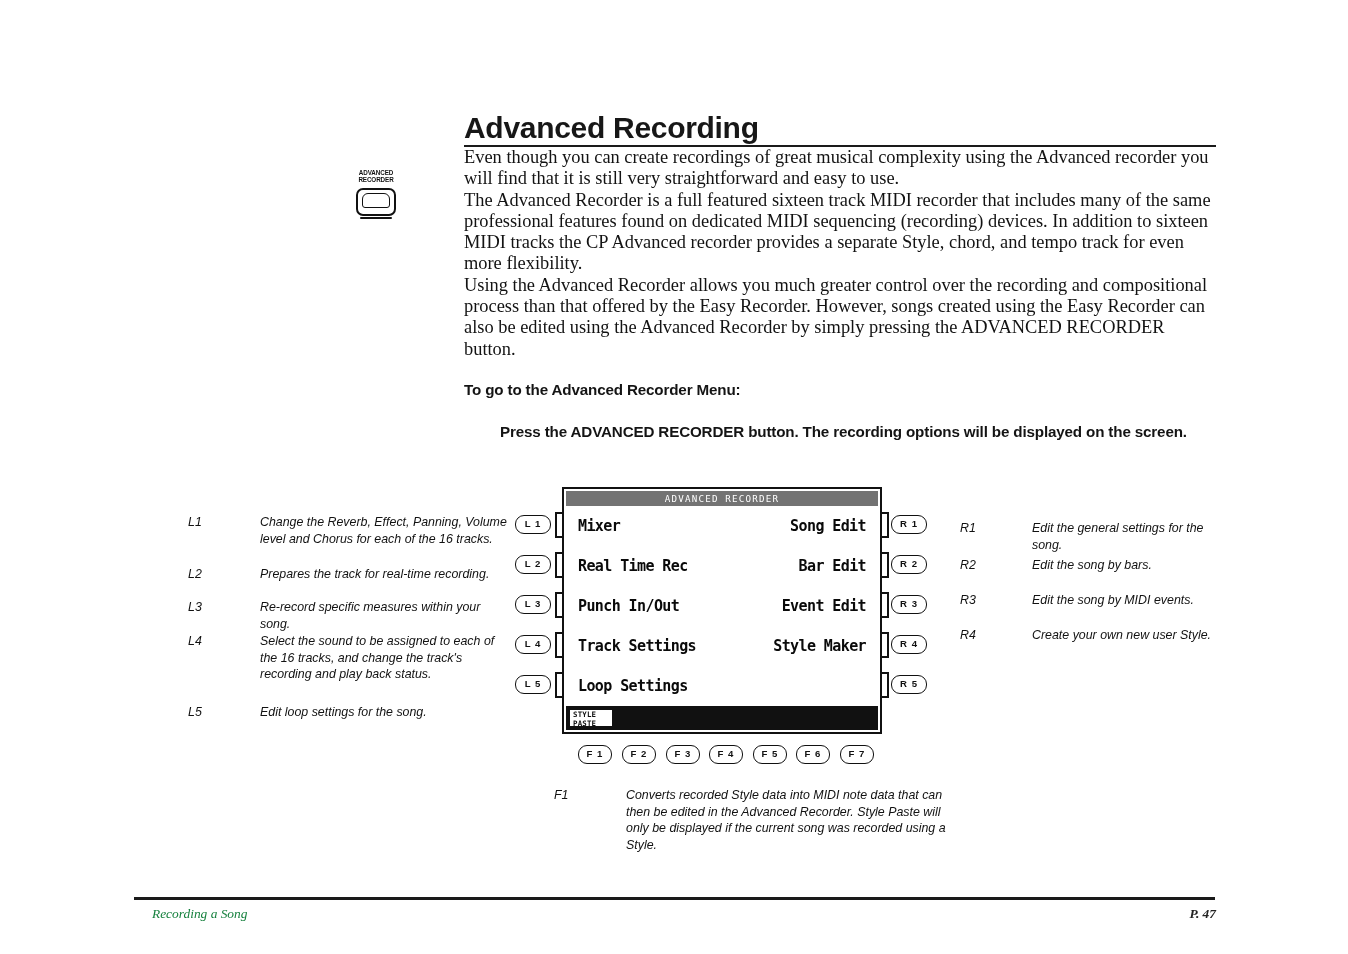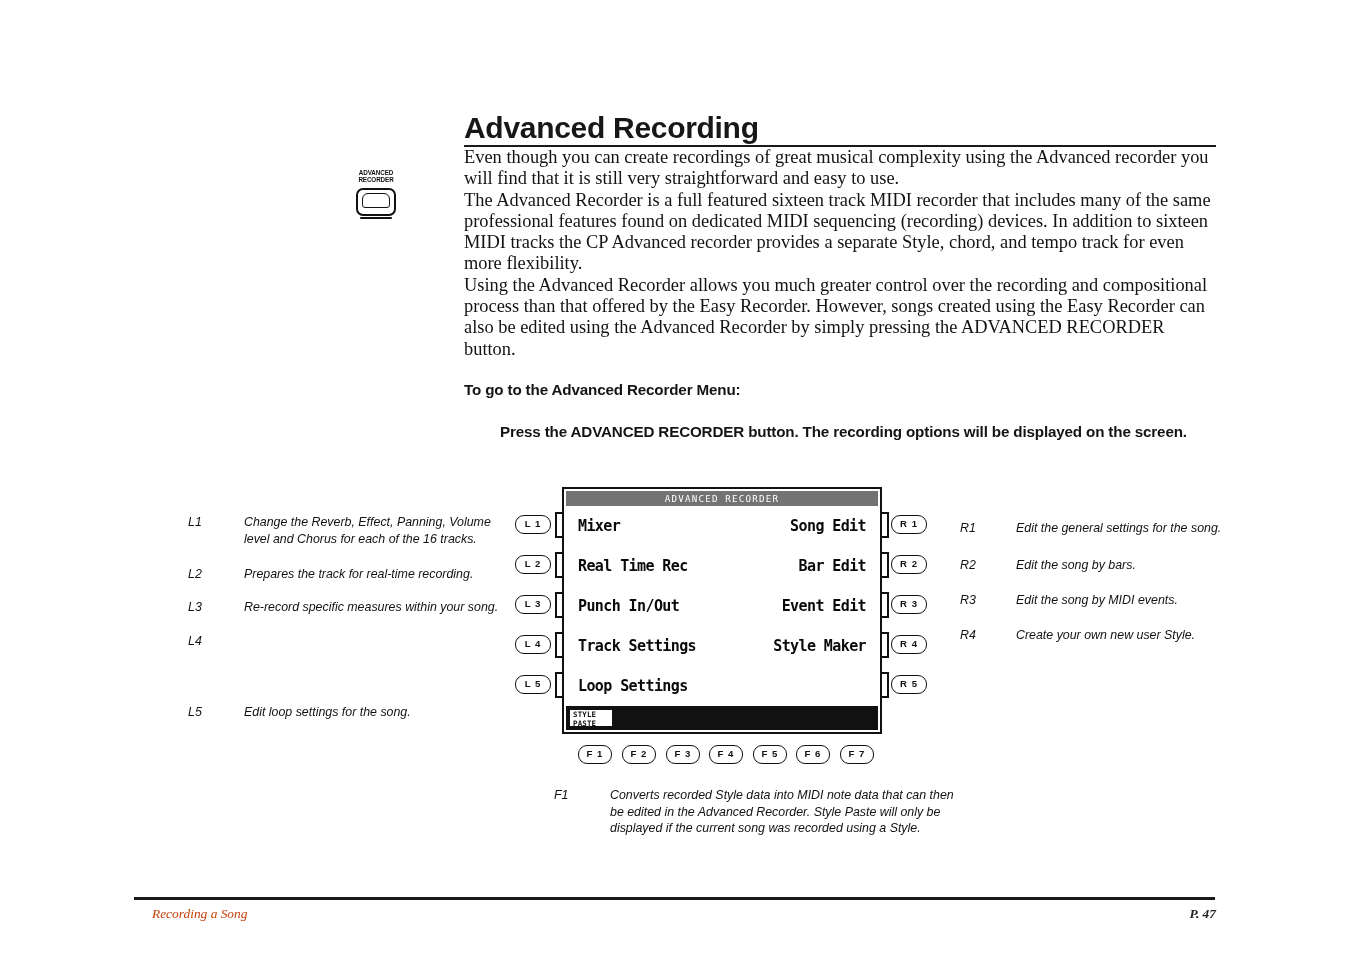--- a/index.html
+++ b/index.html
@@ -126,21 +126,21 @@
     color: #121212;
   }
   .anno-block .anno-key {
     position: absolute;
     left: 0;
     top: 0;
     width: 36px;
   }
   .anno-block .anno-text {
     display: block;
-    margin-left: 56px;
+    margin-left: 72px;
   }
 
   #left-annos { position: absolute; left: 188px; top: 514px; width: 320px; }
   #right-annos { position: absolute; left: 960px; top: 520px; width: 268px; }
   #f-annos { position: absolute; left: 554px; top: 787px; width: 400px; }
 
   
   #device {
     position: absolute;
     left: 510px;
@@ -290,21 +290,21 @@
     height: 2.5px;
     background: #1a1a1a;
   }
   #footer-left {
     position: absolute;
     left: 152px;
     top: 906px;
     font-family: "Liberation Serif", serif;
     font-style: italic;
     font-size: 13.4px;
-    color: #c2410c;
+    color: #15803d;
   }
   #footer-right {
     position: absolute;
     left: 1140px;
     top: 906px;
     width: 76px;
     text-align: right;
     font-family: "Liberation Serif", serif;
     font-style: italic;
     font-weight: bold;
@@ -345,20 +345,21 @@
   <div class="anno-block" style="top:52px;  left:0; width:320px;">
     <span class="anno-key">L2</span>
     <span class="anno-text">Prepares the track for real-time recording.</span>
   </div>
   <div class="anno-block" style="top:85px;  left:0; width:320px;">
     <span class="anno-key">L3</span>
     <span class="anno-text">Re-record specific measures within your song.</span>
   </div>
   <div class="anno-block" style="top:119px; left:0; width:320px;">
     <span class="anno-key">L4</span>
+    <span class="anno-text">Select the sound to be assigned to each of the 16 tracks, and change the track's recording and play back status.</span>
   </div>
   <div class="anno-block" style="top:190px; left:0; width:320px;">
     <span class="anno-key">L5</span>
     <span class="anno-text">Edit loop settings for the song.</span>
   </div>
 </div>
 
 <div id="right-annos">
   <div class="anno-block" style="top:0px;  left:0; width:268px;">
     <span class="anno-key">R1</span>

